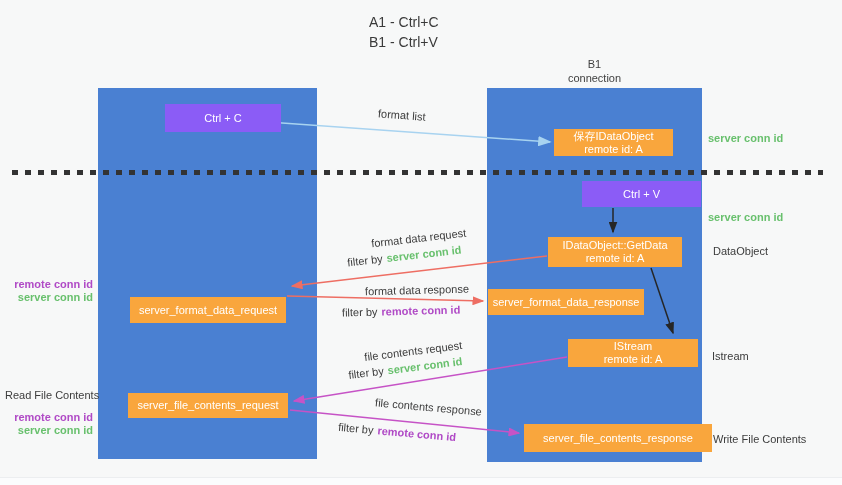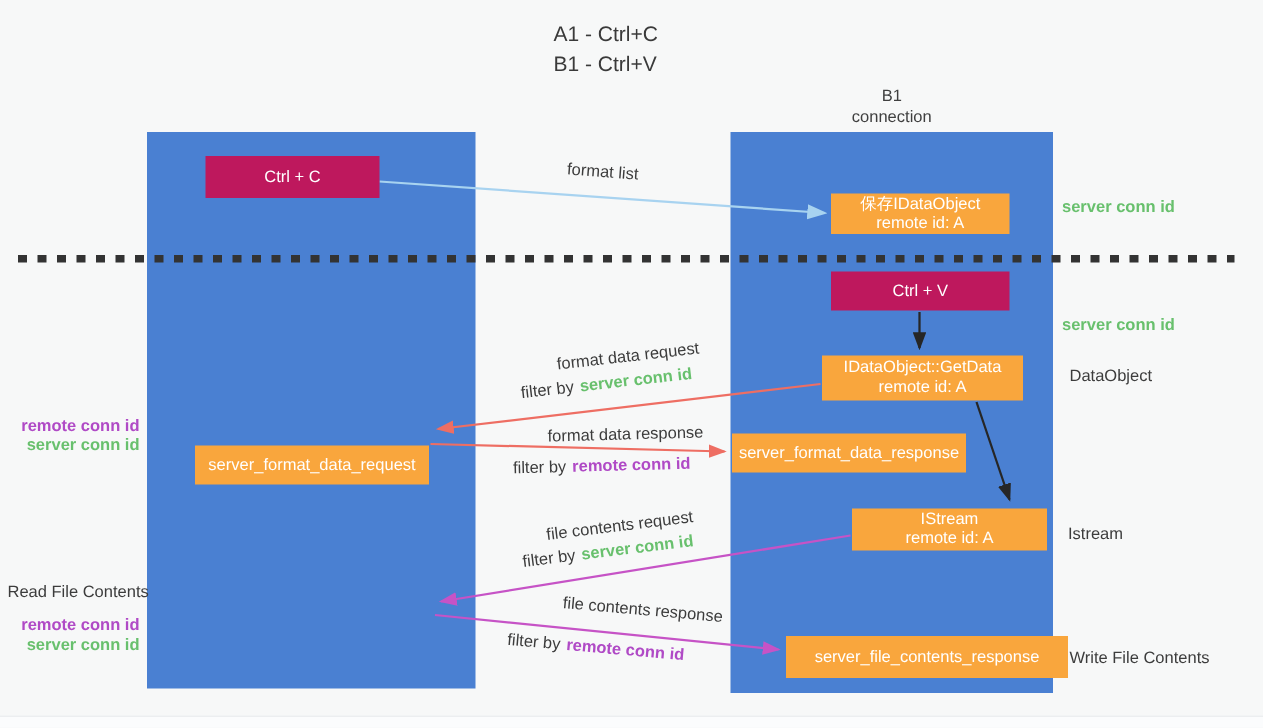--- a/index.html
+++ b/index.html
@@ -30,21 +30,21 @@
   }
   .lane-header-left{left:98px;width:219px;}
   .lane-header-right{left:487px;width:215px;}
   svg.overlay{position:absolute;left:0;top:0;z-index:2;}
   .box{
     position:absolute;z-index:3;
     display:flex;flex-direction:column;align-items:center;justify-content:center;
     color:#ffffff;font-size:11px;line-height:13px;text-align:center;
     white-space:nowrap;
   }
-  .box.green{background:#be185d;}
+  .box.green{background:#8b5cf6;margin-left:28px;}
   .box.orange{background:#f9a63d;}
   .flow-label{
     position:absolute;z-index:3;
     font-size:11px;color:#3c3c3c;white-space:nowrap;
   }
   .filter{display:flex;gap:4px;}
   .side-label{
     position:absolute;z-index:3;
     font-size:11px;color:#3c3c3c;white-space:nowrap;
   }
@@ -136,20 +136,23 @@
 
   <div class="box orange" style="left:488px;top:289px;width:156px;height:26px;">
     <div>server_format_data_response</div>
   </div>
 
   <div class="box orange" style="left:568px;top:339px;width:130px;height:28px;">
     <div>IStream</div>
     <div>remote id: A</div>
   </div>
 
+  <div class="box orange" style="left:128px;top:393px;width:160px;height:25px;">
+    <div>server_file_contents_request</div>
+  </div>
 
   <div class="box orange" style="left:524px;top:424px;width:188px;height:28px;text-align:right;">
     <div>server_file_contents_response</div>
   </div>
 
   <div class="flow-label" style="left:378px;top:109px;transform:rotate(4.3deg);">format list</div>
 
   <div class="flow-label" style="left:371px;top:232px;transform:rotate(-6.5deg);">format data request</div>
 
   <div class="flow-label filter" style="left:347px;top:250px;transform:rotate(-6.5deg);">

